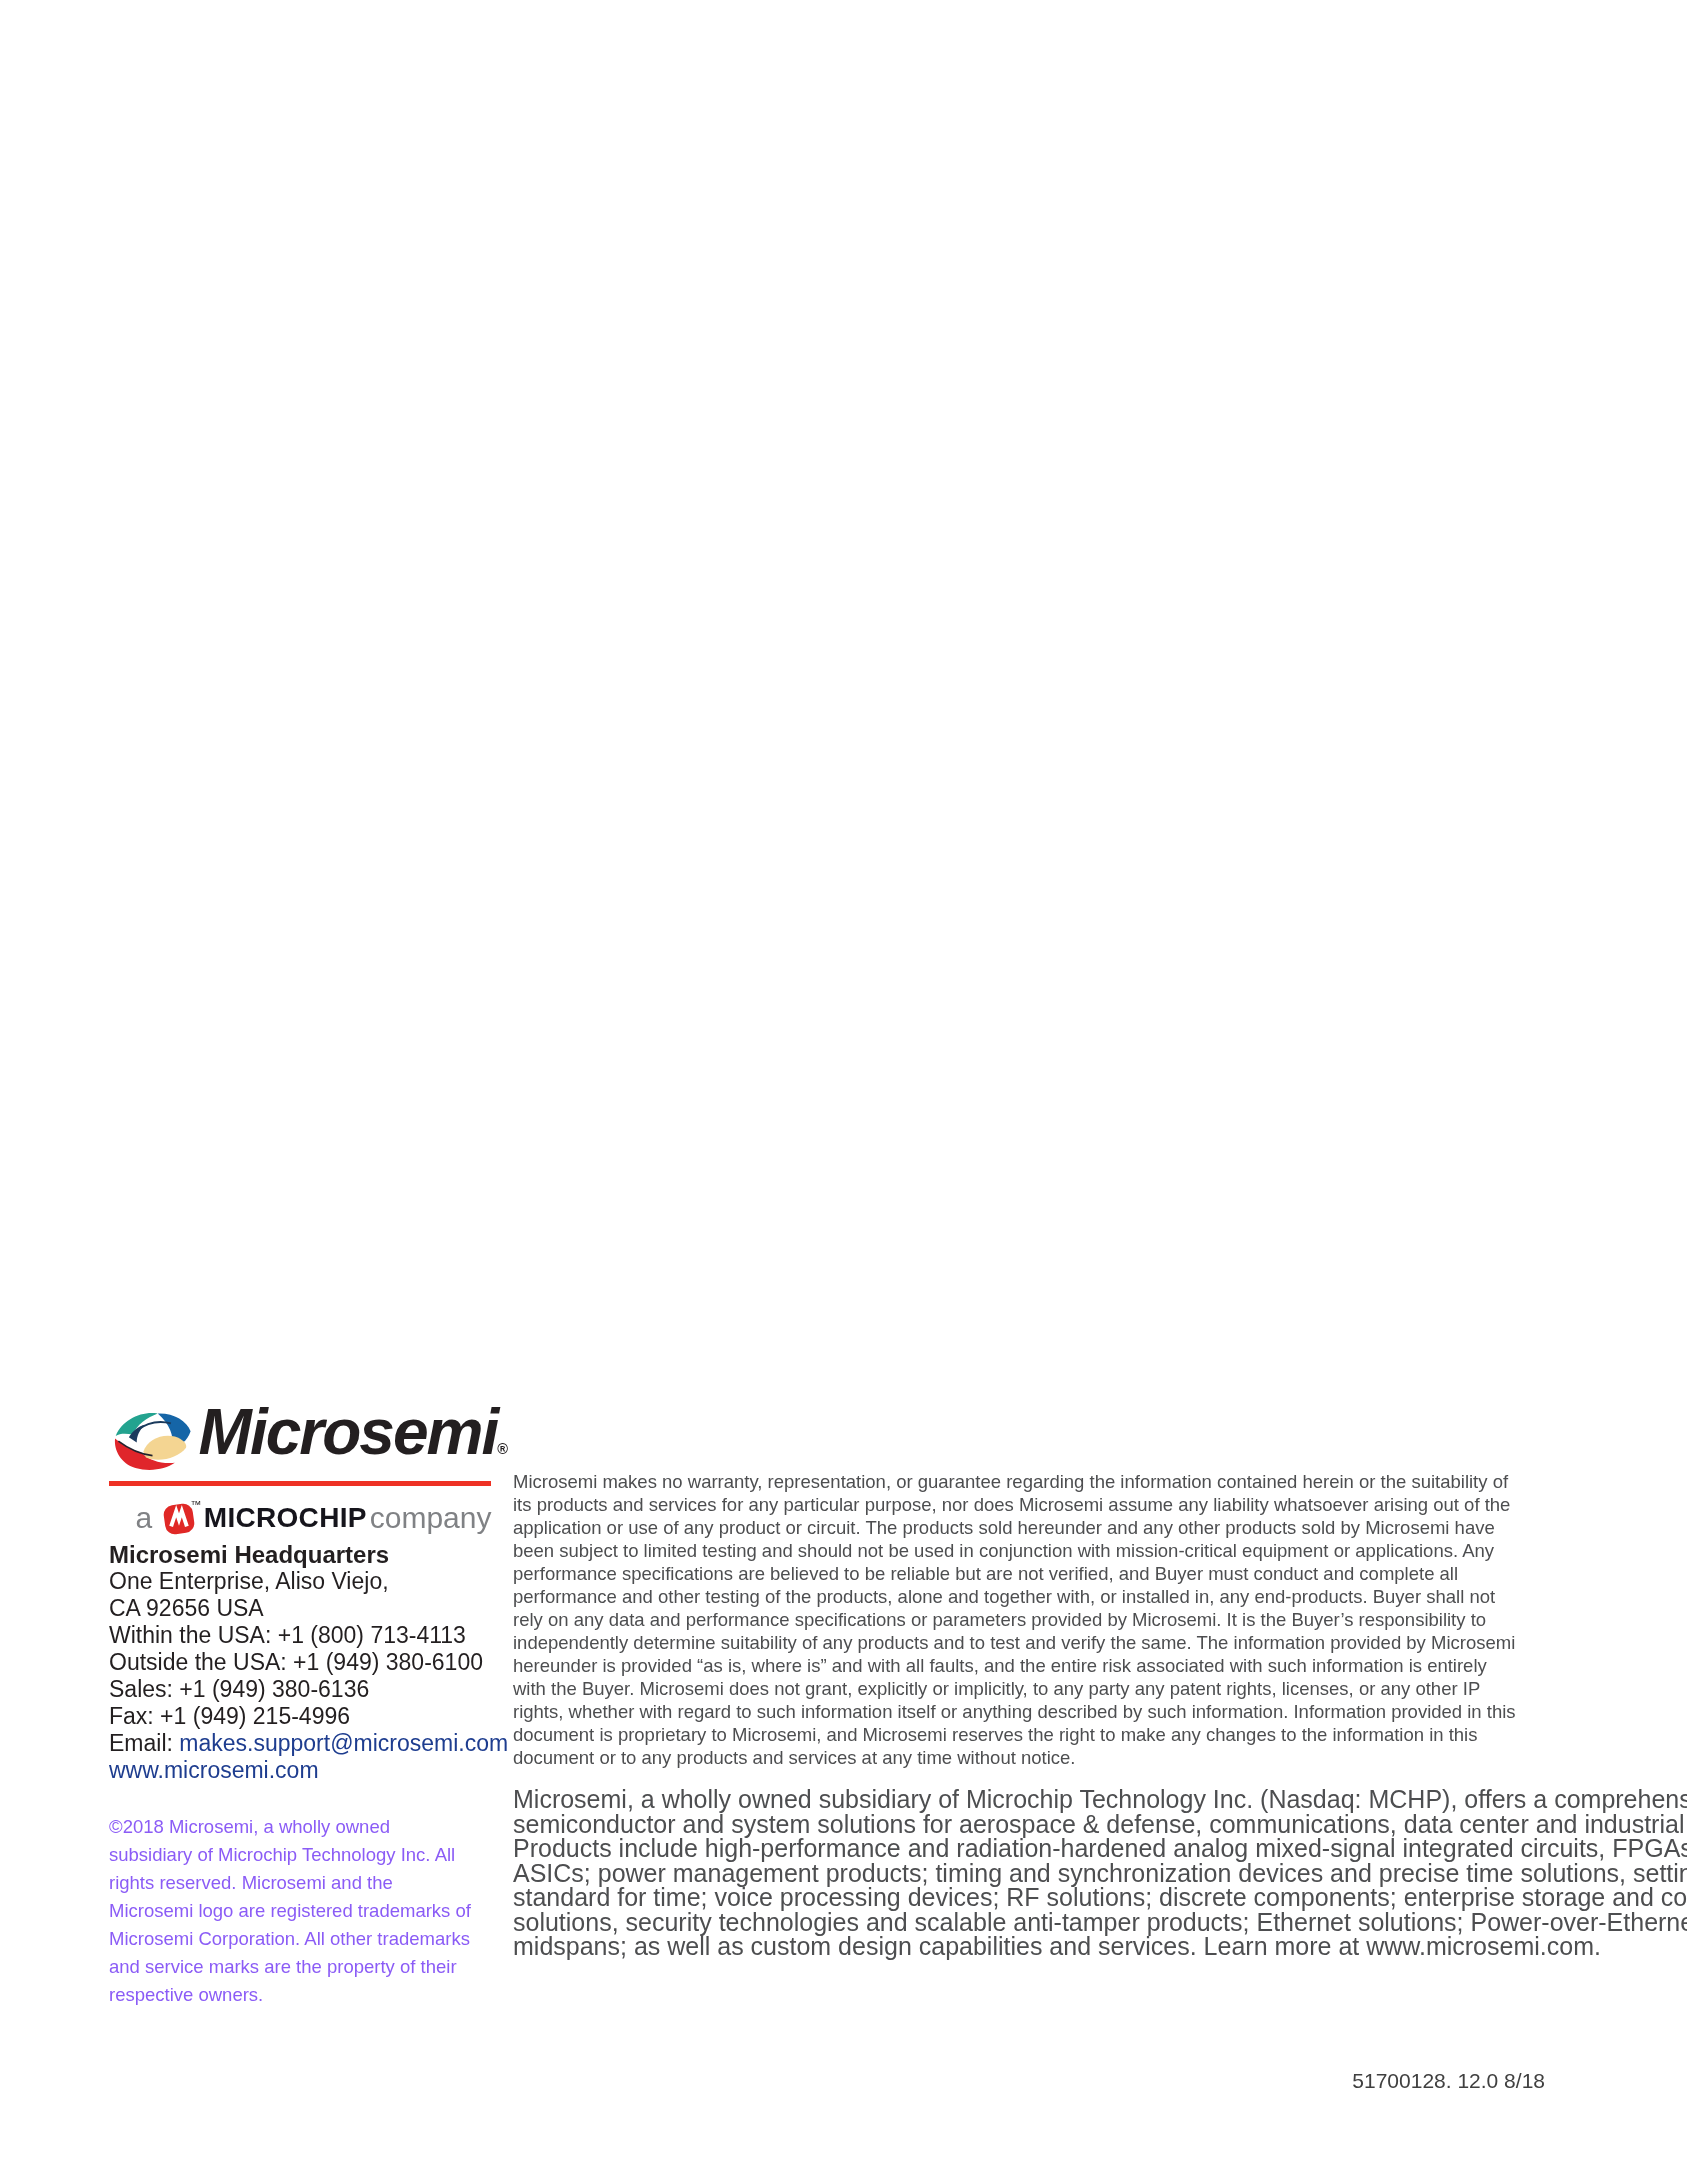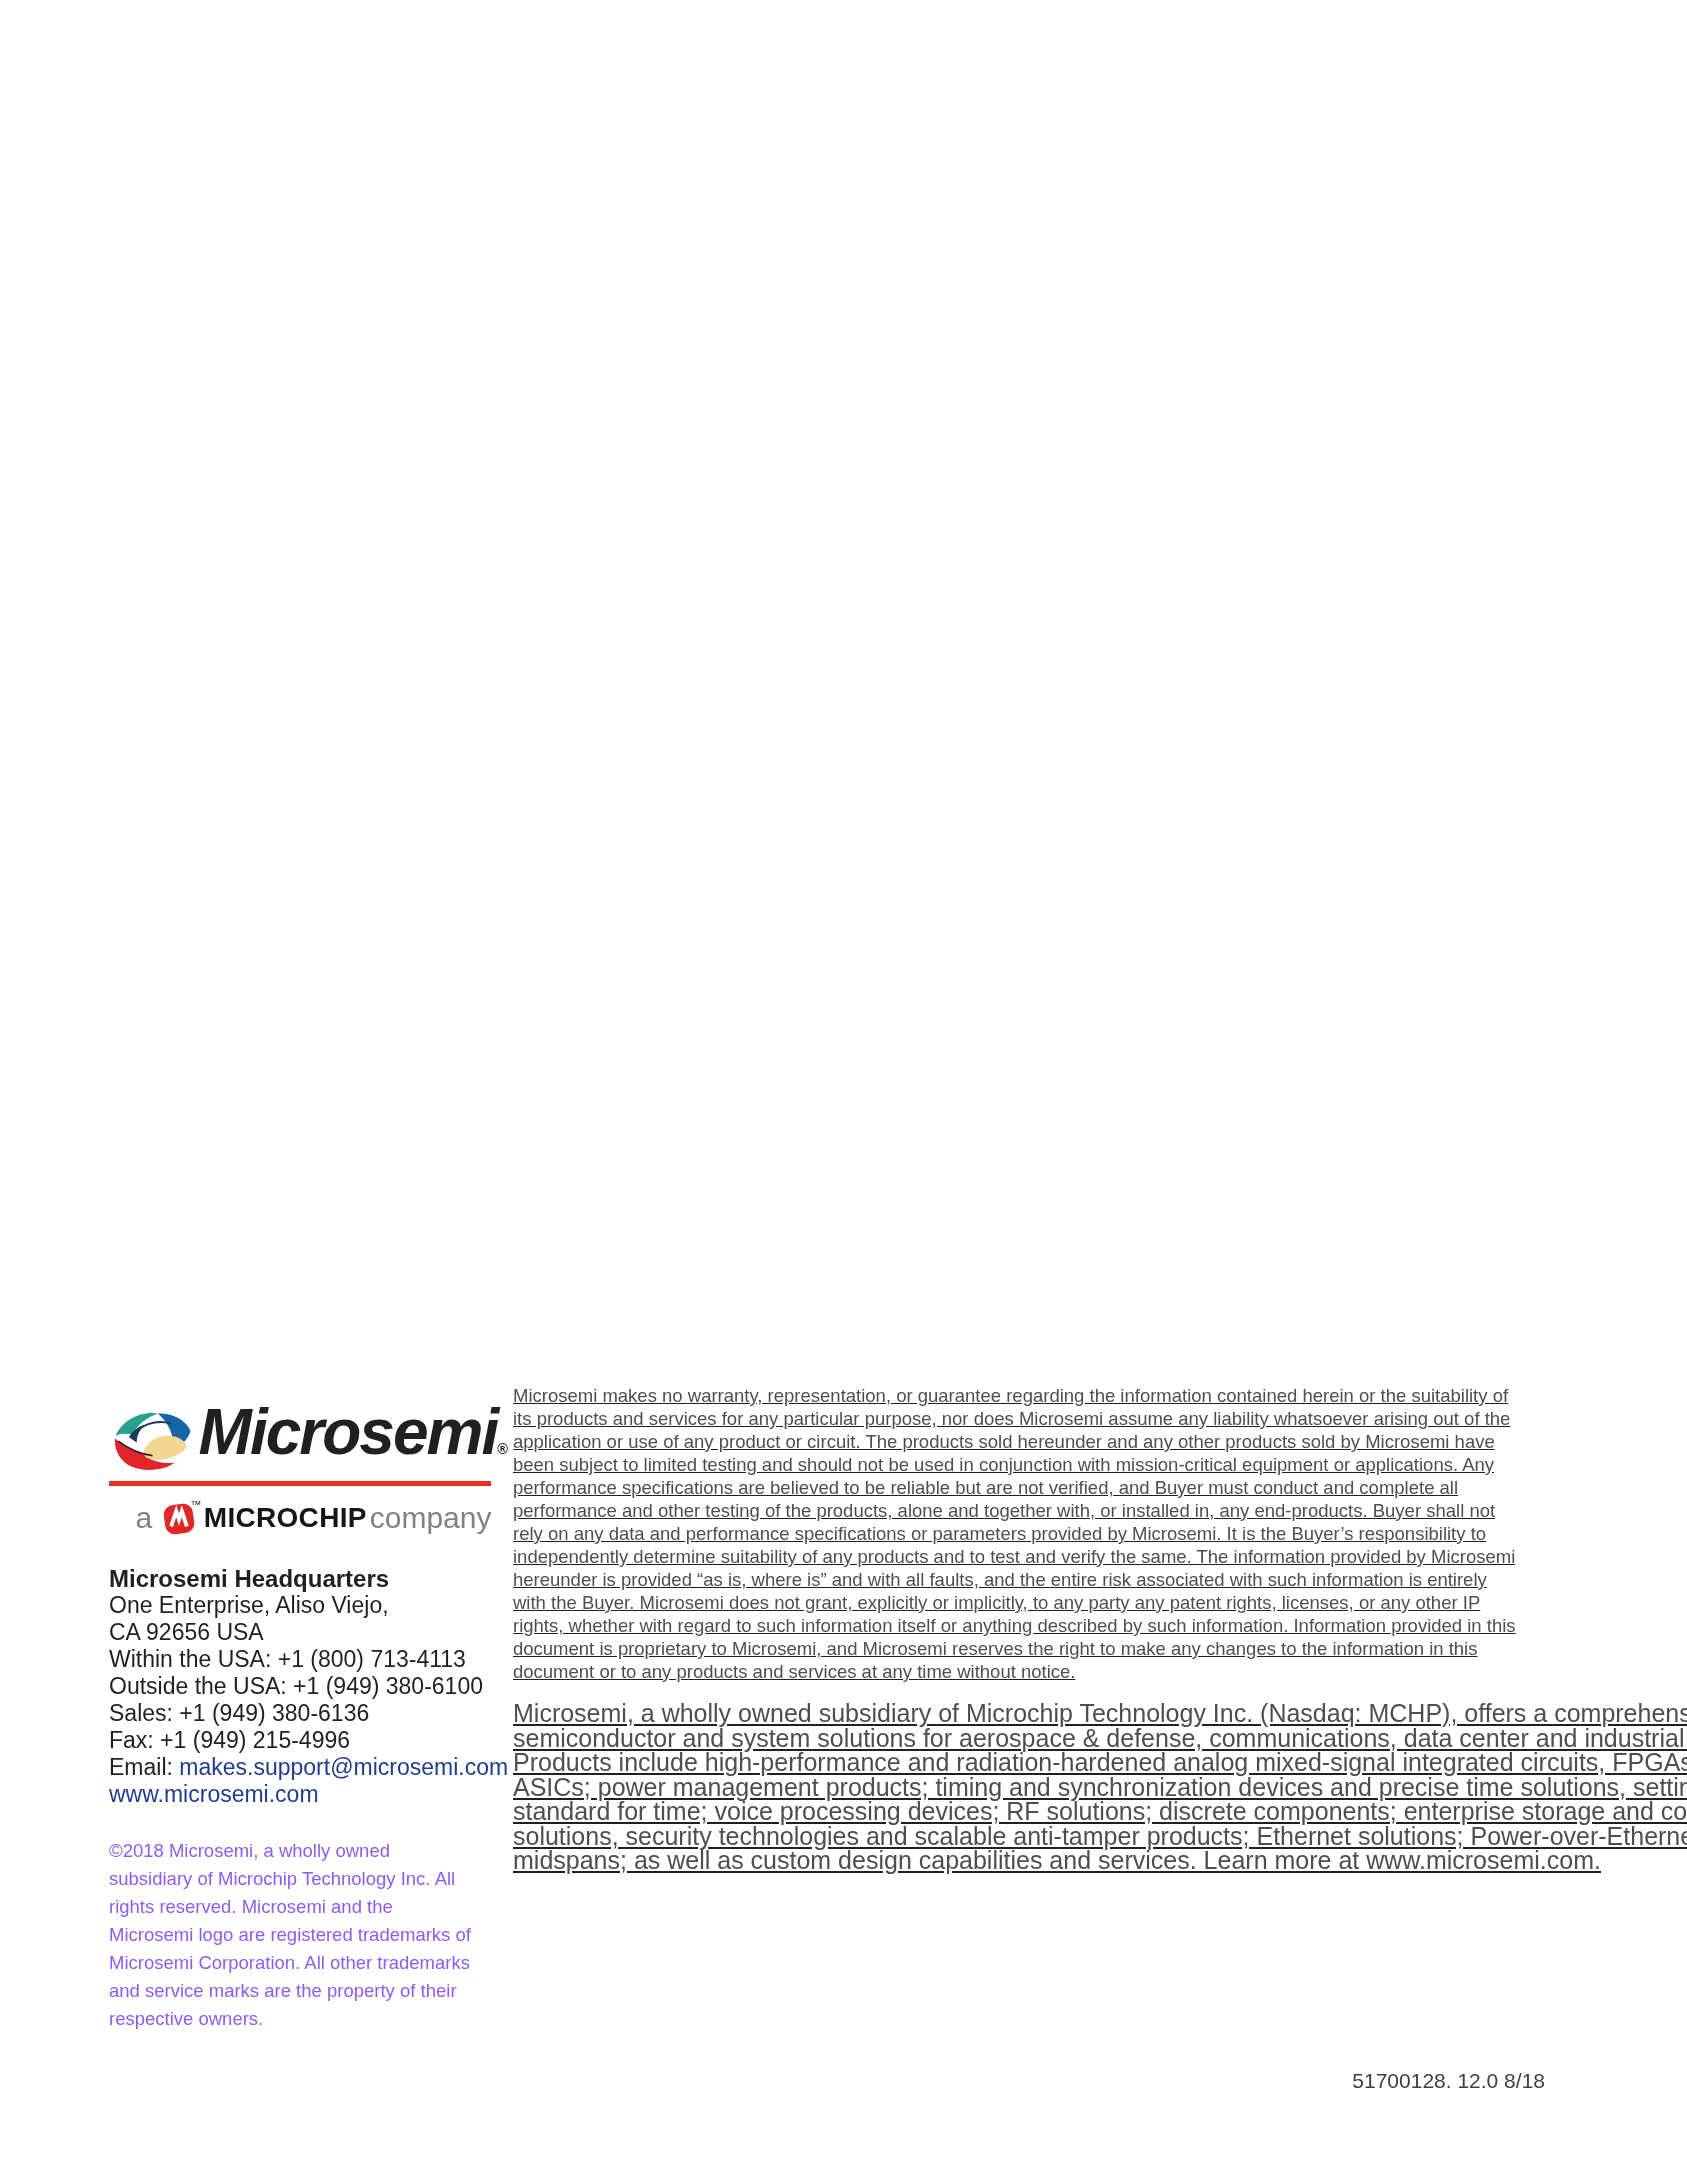--- a/index.html
+++ b/index.html
@@ -1,21 +1,21 @@
 <!DOCTYPE html>
 <html style="font-size:10.6px"><head>
 <meta charset="utf-8">
 <style>
   html,body { margin:0; padding:0; }
   body {
     width:1687px; height:2183px; position:relative; background:#ffffff;
     font-family:"Liberation Sans", sans-serif; color:#231f20; overflow:hidden;
   }
   .left-col { position:absolute; left:109px; top:1405px; width:410px; }
-  .right-col { position:absolute; left:513px; top:1384px; width:1072px;text-decoration:underline; }
+  .right-col { position:absolute; left:513px; top:1470px; width:1072px; }
 
   
   .logo-lockup { display:flex; align-items:center; height:70px; }
   .swoosh { width:87px; height:67px; flex:0 0 auto; }
   .wordmark {
     font-weight:bold; font-style:italic; font-size:64px; line-height:64px;
     letter-spacing:-2px; color:#231f20; margin-left:2.6px; white-space:nowrap;
   }
   .reg-mark { font-size:14.6px; font-style:normal; letter-spacing:0; vertical-align:baseline; }
   .red-rule { width:382px; height:5.3px; background:#ee3124; margin-top:6px; }
@@ -25,21 +25,21 @@
   .tagline .word-a { font-size:30px; color:#808285; }
   .chip-icon-wrap { position:relative; margin:0 5.3px 0 9.3px; width:37px; height:38px; }
   .chip-icon { width:36px; height:36px; position:absolute; left:0; bottom:0; }
   .tm-mark { position:absolute; top:-1.3px; right:-2.6px; font-size:10.6px; color:#231f20; }
   .tagline .word-microchip {
     font-size:28px; font-weight:bold; color:#16151c; letter-spacing:0.3px; white-space:nowrap;
   }
   .tagline .word-company { font-size:30px; color:#808285; margin-left:3px; }
 
   
-  .hq-heading { margin-top:28px; font-size:24px; line-height:27px; font-weight:bold; color:#231f20; }
+  .hq-heading { margin-top:4px; font-size:24px; line-height:27px; font-weight:bold; color:#231f20; }
   .addr-line { font-size:23px; line-height:27px; color:#231f20; white-space:nowrap; }
   .link { color:#1e3d8f; text-decoration:none; cursor:pointer; }
   .copyright {
     margin-top:29px; font-size:18.5px; line-height:28px; color:#8b5cf6; white-space:pre;
   }
 
   
   .disclaimer { font-size:18.5px; line-height:23px; color:#4d4e50; white-space:pre; }
   .about-heading { margin-top:77px; font-size:22px; line-height:26.5px; font-weight:bold; color:#231f20; }
   .about-body { margin-top:18px; font-size:25px; line-height:24.5px; color:#4d4e50; white-space:pre; }

